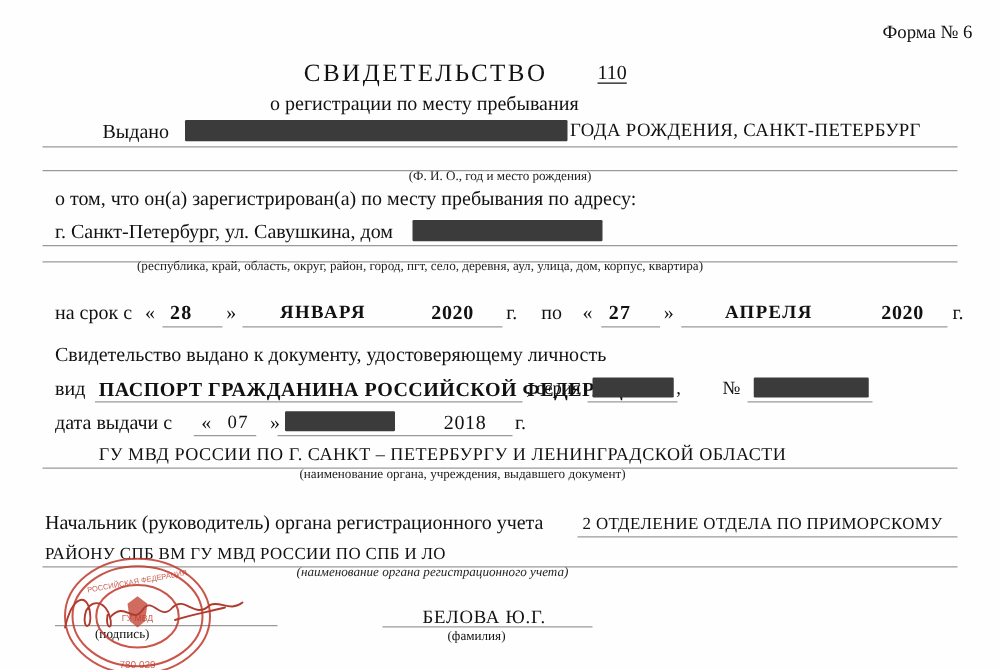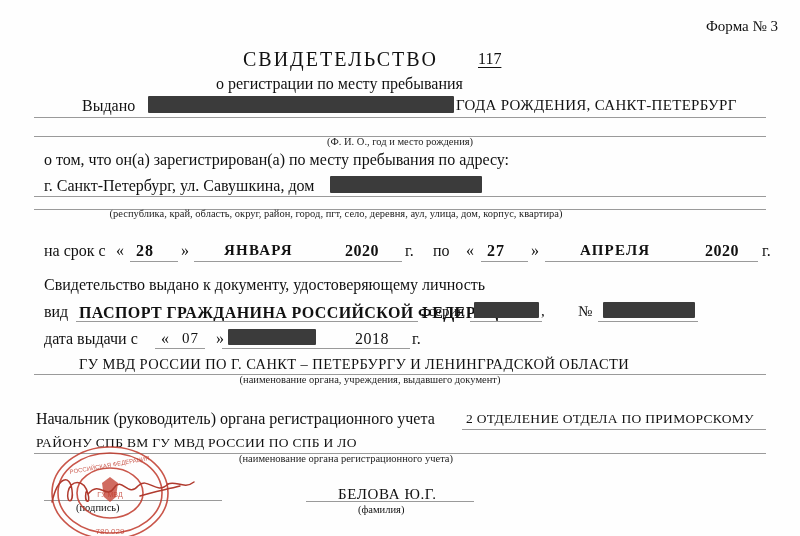--- a/index.html
+++ b/index.html
@@ -147,21 +147,21 @@
     left: 466px;
     font-size: 13.5px;
     letter-spacing: 0.3px;
   }
   .chief-value2 {
     top: 435px;
     left: 36px;
     font-size: 13.5px;
     letter-spacing: 0.3px;
   }
-  .hint4 { top: 453px; left: 0; width: 692px; }
+  .hint4 { top: 453px; left: 0; width: 692px; font-style: italic; }
   .sig-hint { top: 502px; left: 76px; font-size: 10.5px; }
   .fam-name { top: 486px; left: 338px; font-size: 15px; letter-spacing: 0.6px; }
   .fam-hint { top: 504px; left: 342px; font-size: 10.5px; margin-left: 16px; }
 
   
   .signature {
     top: 470px;
     left: 44px;
     width: 170px;
     height: 40px;
@@ -173,24 +173,24 @@
     width: 150px;
     height: 95px;
   }
   .stamp svg, .signature svg { display: block; }
 </style>
 </head>
 <body>
 
 <div id="page">
 
-  <div class="abs form-no">Форма № 3</div>
+  <div class="abs form-no">Форма № 6</div>
 
   <div class="abs title">СВИДЕТЕЛЬСТВО</div>
-  <div class="abs title-num">117</div>
+  <div class="abs title-num">110</div>
   <div class="abs subtitle">о регистрации по месту пребывания</div>
 
   <div class="abs issued-label">Выдано</div>
   <div class="abs issued-redact redact"></div>
   <div class="abs issued-text">ГОДА РОЖДЕНИЯ, САНКТ-ПЕТЕРБУРГ</div>
   <div class="line" style="top:117px; left:34px; width:732px;"></div>
   <div class="line" style="top:136px; left:34px; width:732px;"></div>
   <div class="abs hint hint1">(Ф. И. О., год и место рождения)</div>
 
   <div class="abs about">о том, что он(а) зарегистрирован(а) по месту пребывания по адресу:</div>

